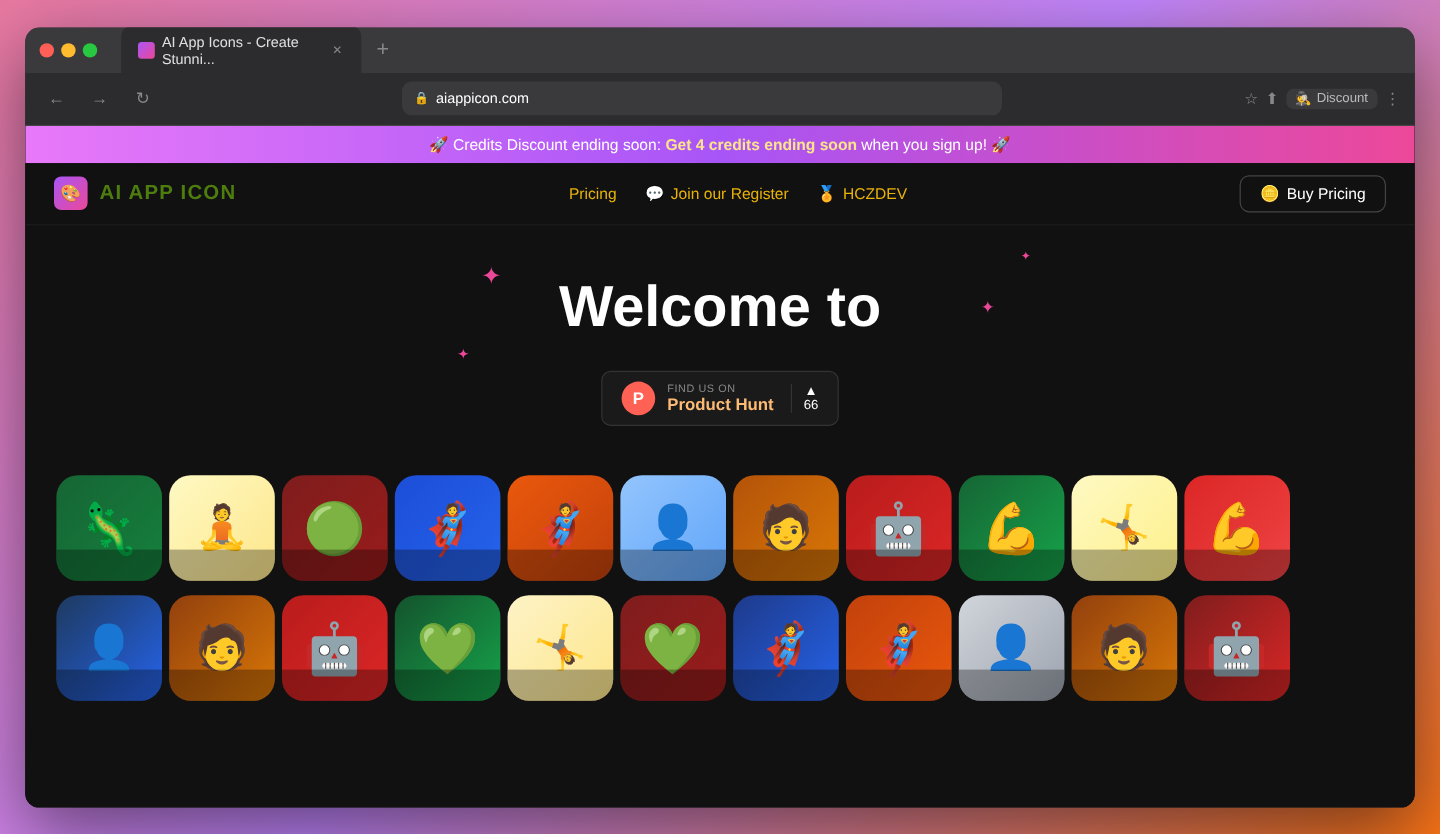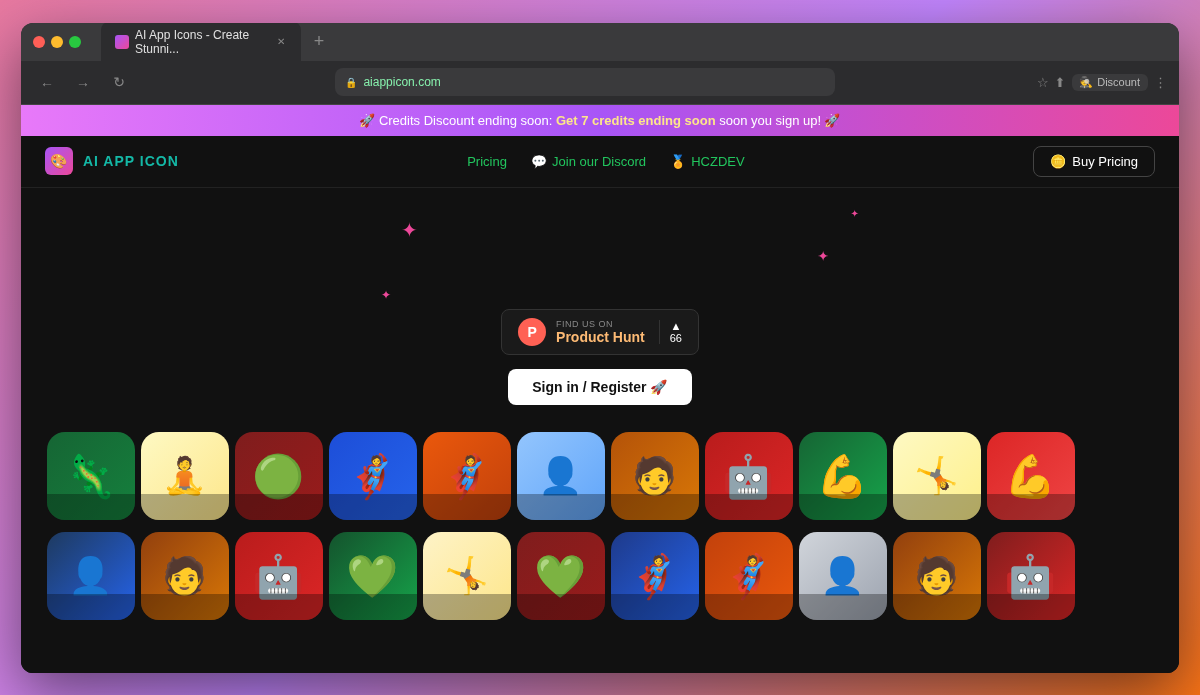--- a/index.html
+++ b/index.html
@@ -117,21 +117,21 @@
       gap: 6px;
       max-width: 500px;
       margin: 0 auto;
     }
     .address-bar .lock-icon {
       color: #888;
       font-size: 10px;
     }
     .address-text {
       font-size: 12px;
-      color: #86efac;
+      color: #ffffff;
     }
     .nav-right {
       display: flex;
       align-items: center;
       gap: 6px;
       color: #888;
       font-size: 13px;
     }
     .incognito-badge {
       background: #3a3a3c;
@@ -184,32 +184,32 @@
       gap: 10px;
     }
     .logo-icon {
       width: 28px; height: 28px;
       background: linear-gradient(135deg, #a855f7, #ec4899);
       border-radius: 6px;
       display: flex; align-items: center; justify-content: center;
       font-size: 14px;
     }
     .logo-text {
-      font-size: 14px;
+      font-size: 17px;
       font-weight: 700;
-      color: #14b8a6;
+      color: #4d7c0f;
       letter-spacing: 1px;
     }
     .site-nav {
       display: flex;
       align-items: center;
       gap: 24px;
     }
     .site-nav a {
-      color: #22c55e;
+      color: #eab308;
       font-size: 13px;
       text-decoration: none;
       display: flex;
       align-items: center;
       gap: 5px;
     }
     .buy-credits-btn {
       background: transparent;
       border: 1px solid #444;
       color: white;
@@ -384,73 +384,70 @@
         <span>🕵</span>
         <span>Discount</span>
       </div>
       <span>⋮</span>
     </div>
   </div>
 
   <div class="site-content">
 
     <div class="announcement-banner">
-      <span>🚀 Credits Discount ending soon: </span><span class="highlight">Get 7 credits ending soon</span><span> soon you sign up! 🚀</span>
+      <span>🚀 Credits Discount ending soon: </span><span class="highlight">Get 4 credits ending soon</span><span> when you sign up! 🚀</span>
     </div>
 
     <div class="site-header">
       <div class="site-logo">
         <div class="logo-icon">🎨</div>
         <span class="logo-text">AI APP ICON</span>
       </div>
       <div class="site-nav">
         <a href="#">
           <span>Pricing</span>
         </a>
         <a href="#">
           <span>💬</span>
-          <span>Join our Discord</span>
+          <span>Join our Register</span>
         </a>
         <a href="#">
           <span>🏅</span>
           <span>HCZDEV</span>
         </a>
       </div>
       <button class="buy-credits-btn">
         <span>🪙</span>
         <span>Buy Pricing</span>
       </button>
     </div>
 
     <div class="hero">
 
       <div class="sparkle" style="top:30px;left:380px;font-size:20px">✦</div>
       <div class="sparkle" style="top:60px;right:350px;font-size:14px">✦</div>
       <div class="sparkle" style="top:20px;right:320px;font-size:10px">✦</div>
       <div class="sparkle" style="top:100px;left:360px;font-size:12px">✦</div>
 
       <h1 class="hero-title">
-        <br>
+        <span>Welcome to</span><br>
       </h1>
 
       <div class="product-hunt-badge">
         <div class="ph-icon">P</div>
         <div class="ph-text">
           <span class="ph-label">FIND US ON</span>
           <span class="ph-name">Product Hunt</span>
         </div>
         <div class="ph-count">
           <span>▲</span>
           <span>66</span>
         </div>
       </div>
 
-      <button class="signin-btn">
-        <span>Sign in / Register 🚀</span>
-      </button>
 
       <div class="icon-grid-section" style="width:100%;margin-top:14px;">
         <div class="icon-row">
 
           <div class="app-icon" style="background:linear-gradient(135deg,#166534,#15803d);">
             <div class="icon-inner">🦎</div>
           </div>
           <div class="app-icon" style="background:linear-gradient(135deg,#fef9c3,#fde68a);">
             <div class="icon-inner" style="font-size:36px;">🧘</div>
           </div>

